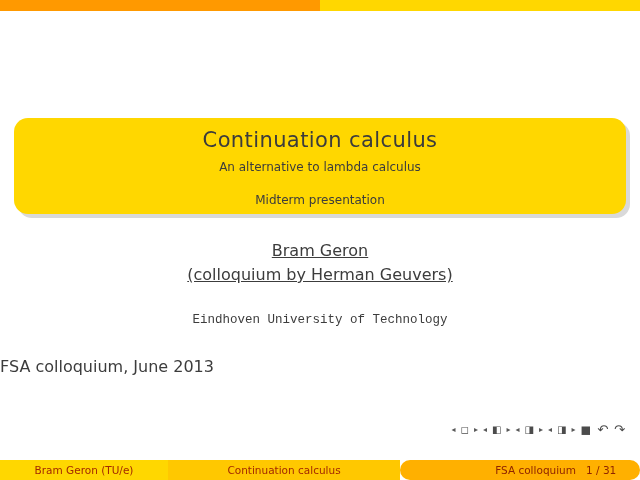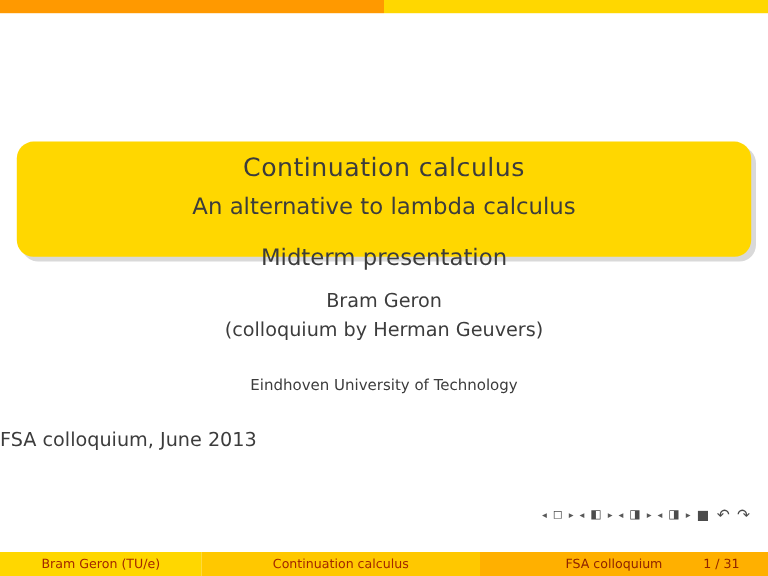--- a/index.html
+++ b/index.html
@@ -68,47 +68,49 @@
     text-align: center;
     color: #3b3b3b;
   }
   .title-main {
     font-size: 21px;
     color: #3c3c3c;
     letter-spacing: 0.4px;
     line-height: 1.25;
   }
   .title-sub {
-    font-size: 19px;
+    font-size: 12px;
     color: #3c3c3c;
     line-height: 1.45;
     margin-top: 6px;
   }
 
   
   .author-block {
     position: absolute;
     top: 228px;
     left: 0;
     width: 640px;
     text-align: center;
     color: #3c3c3c;
+    text-decoration: underline;
   }
   .author-line {
     font-size: 16px;
     line-height: 1.5;
   }
   .institute {
     position: absolute;
     top: 302px;
     left: 0;
     width: 640px;
     text-align: center;
     font-size: 12.5px;
     color: #3c3c3c;
+    font-family: Liberation Mono, monospace;
   }
   .date {
     position: absolute;
     top: 346px;
     left: 0;
     width: 640px;
     font-size: 16px;
     color: #3c3c3c;
   }
 
@@ -165,21 +167,22 @@
     background: #ffc800;
     justify-content: center;
     color: #a32900;
   }
   .f3 {
     flex: 1;
     background: #ffb000;
     justify-content: flex-end;
     padding-right: 10px;
     color: #8f2400;
-    gap: 34px;
+    gap: 10px;
+    border-radius: 10px;
   }
   .f3 .pageno {
     min-width: 44px;
     text-align: left;
   }
 </style>
 </head>
 <body>
 
 <div class="topbar">

